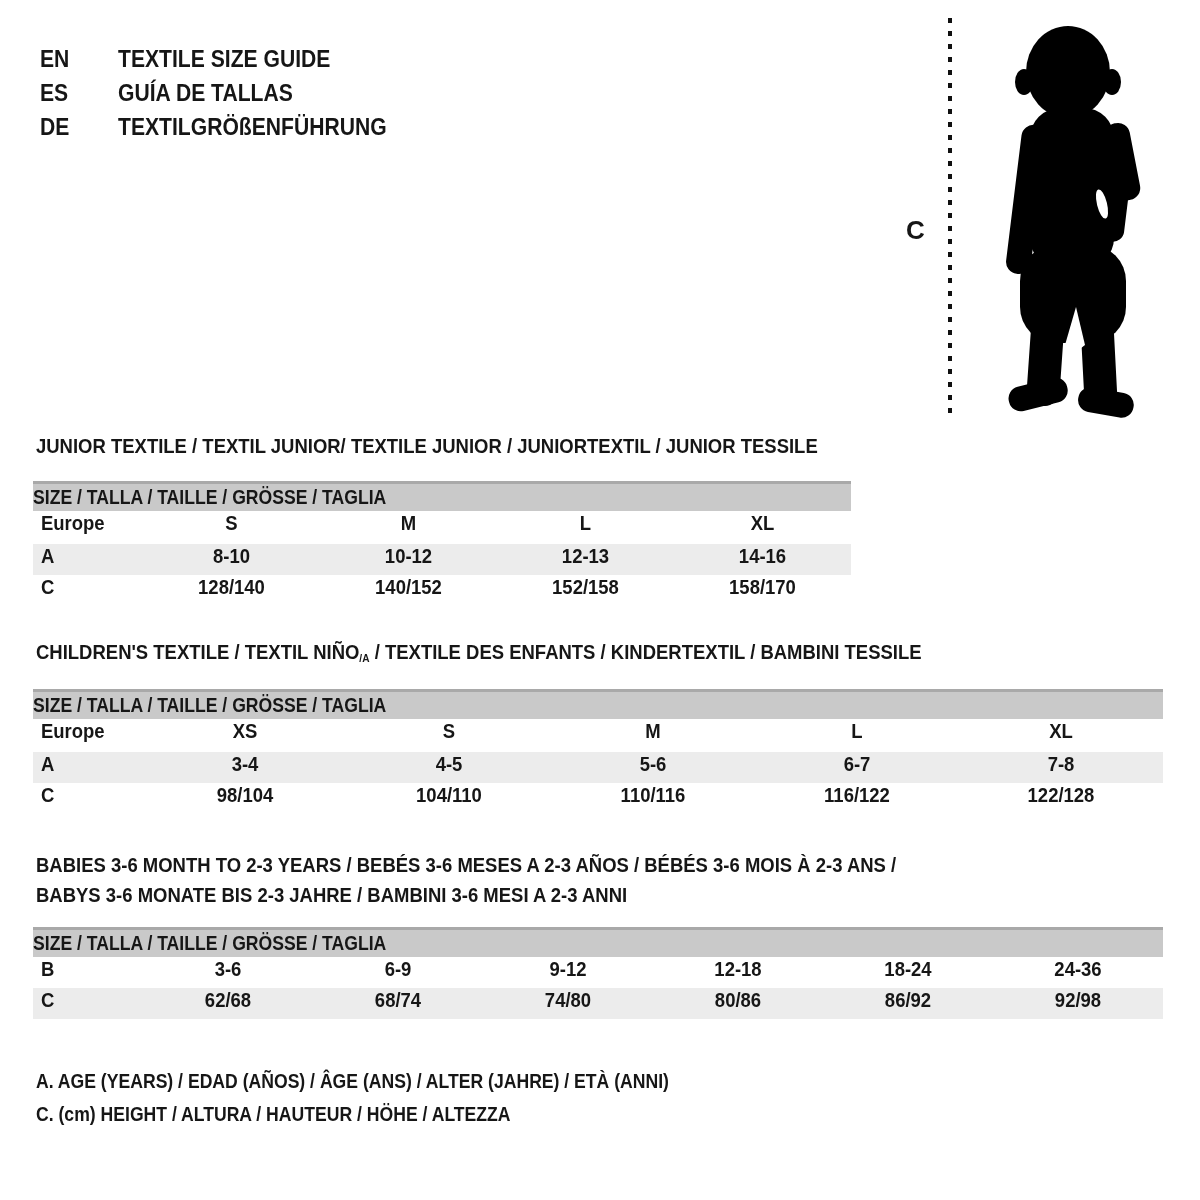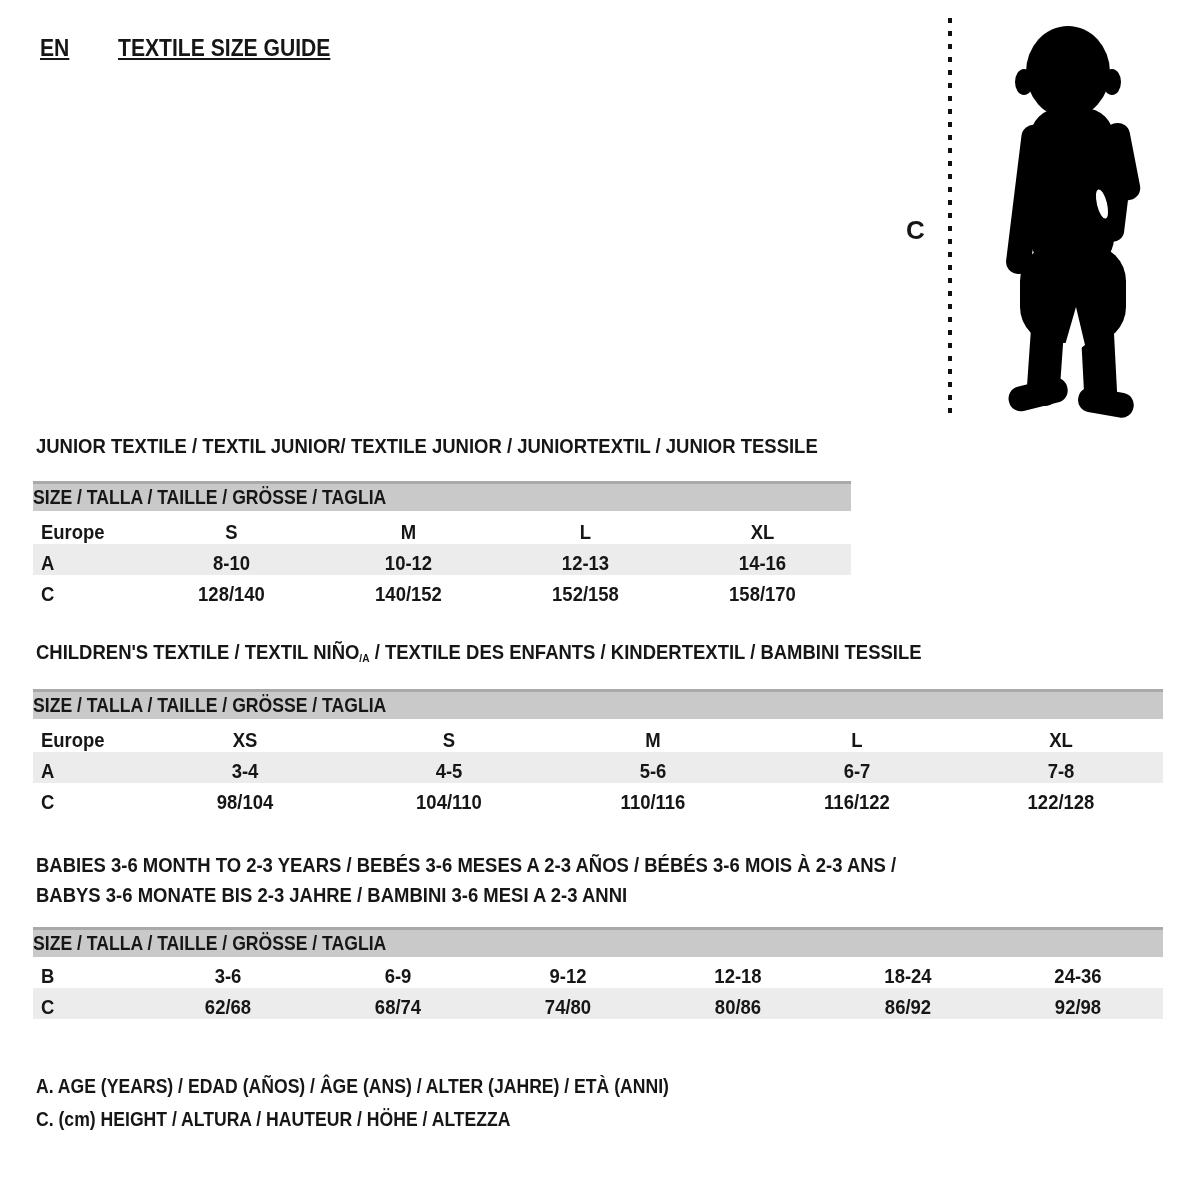--- a/index.html
+++ b/index.html
@@ -4,54 +4,62 @@
 <style>
   * { margin:0; padding:0; box-sizing:border-box; }
   html,body { background:#ffffff; }
   body { font-family:"Liberation Sans", sans-serif; color:#161616; }
   .canvas { position:relative; width:1200px; height:1200px; background:#ffffff; overflow:hidden; }
 
   
   .cl { transform:scaleX(0.88); transform-origin:0 50%; white-space:nowrap; display:inline-block; }
 
   
-  .lang { position:absolute; left:40px; top:31px;text-decoration:underline; }
+  .lang { position:absolute; left:40px; top:42px; }
   .lang-row { display:flex; align-items:center; height:34px; font-size:24px; font-weight:700; }
   .lang-code { width:78px; }
 
   
   .fig-svg { position:absolute; left:900px; top:12px; }
   .fig-c { position:absolute; left:906px; top:215px; font-size:26px; font-weight:700; }
 
   
   .sec-title { position:absolute; font-size:21px; font-weight:700; line-height:26px; white-space:nowrap; }
   .subsc { font-size:0.55em; vertical-align:-0.28em; }
 
   
   .table { position:absolute; }
   .thead { height:30px; background:#c9c9c9; border-top:3px solid #a9a9a9; display:flex; align-items:center; font-size:20px; font-weight:700; }
-  .trow { display:flex; align-items:flex-end; height:31px; font-size:21px; font-weight:700; }
+  .trow { display:flex; align-items:flex-start; height:31px; font-size:21px; font-weight:700; }
   .trow.sizes { height:33px; }
   .trow.shade { background:#ececec; }
   .tlabel { width:110px; padding-left:9px; transform:scaleX(0.88); transform-origin:0 50%; white-space:nowrap; }
   .tcell { flex:1; text-align:center; transform:scaleX(0.88); white-space:nowrap; }
 
   
   .legend { position:absolute; left:36px; top:1070px; }
-  .legend-line { height:33px; display:flex; align-items:center; font-size:20px; font-weight:700; }
+  .legend-line { height:33px; display:flex; font-size:20px; font-weight:700; }
 </style>
 </head>
 <body>
 
 <div class="canvas">
 
   <div class="lang">
     <div class="lang-row">
       <div class="lang-code cl">EN</div>
       <div class="cl">TEXTILE SIZE GUIDE</div>
+    </div>
+    <div class="lang-row">
+      <div class="lang-code cl">ES</div>
+      <div class="cl">GUÍA DE TALLAS</div>
+    </div>
+    <div class="lang-row">
+      <div class="lang-code cl">DE</div>
+      <div class="cl">TEXTILGRÖßENFÜHRUNG</div>
     </div>
   </div>
 
   <svg class="fig-svg" width="260" height="406" viewBox="0 0 260 406">
     <line x1="50" y1="6" x2="50" y2="402" stroke="#101010" stroke-width="4" stroke-dasharray="5 8"></line>
     <g fill="#000000">
       <ellipse cx="168" cy="60" rx="42" ry="46"></ellipse>
       <ellipse cx="124" cy="70" rx="9" ry="13"></ellipse>
       <ellipse cx="212" cy="70" rx="9" ry="13"></ellipse>
       <rect x="130" y="96" width="84" height="160" rx="30"></rect>

